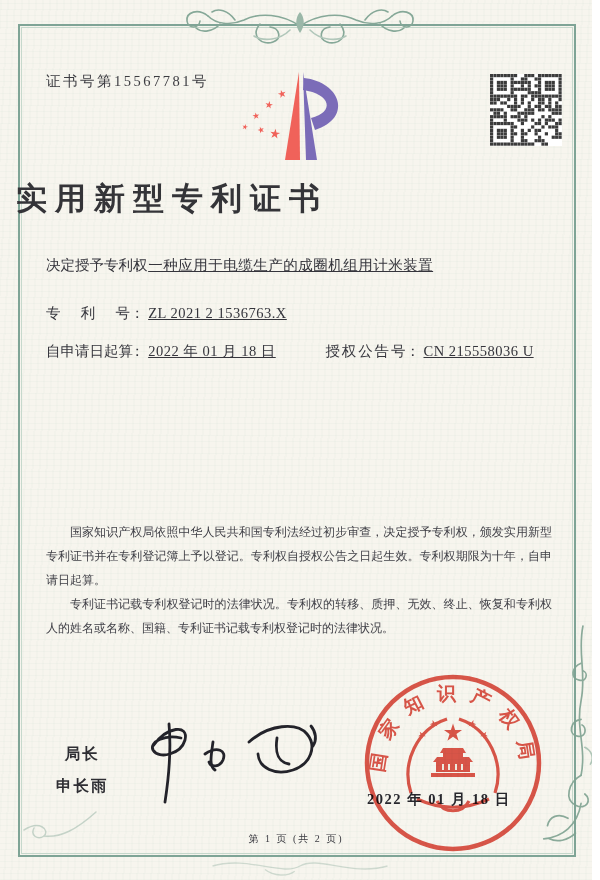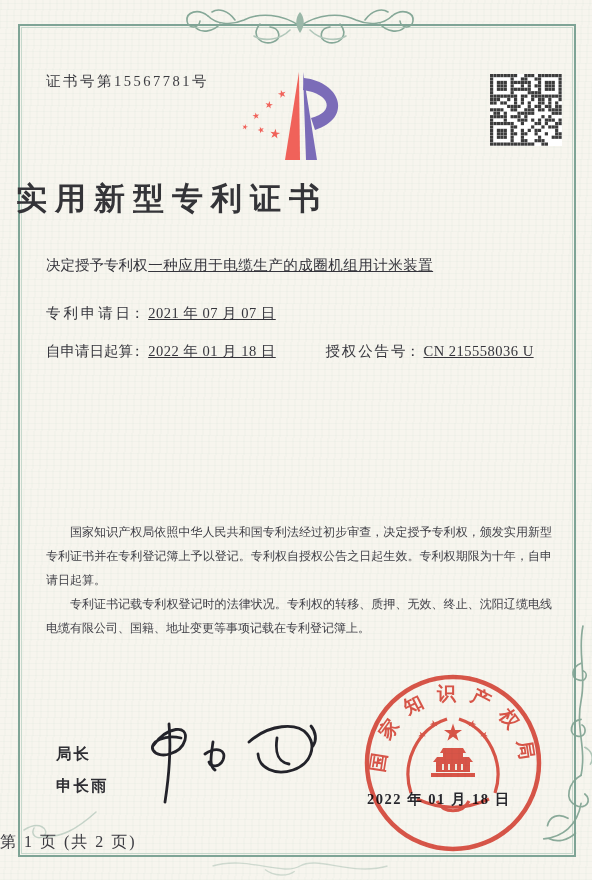--- a/index.html
+++ b/index.html
@@ -21,28 +21,28 @@
   .fields{left:46px;top:254px;right:36px;font-size:14.5px;color:#35353c;}
   .row{line-height:22px;margin-bottom:15.5px;white-space:nowrap;}
   .row.first{margin-bottom:26px;}
   .flabel{display:inline-block;width:84px;text-align:justify;text-align-last:justify;}
   .flabel2{display:inline-block;width:80px;text-align:justify;text-align-last:justify;margin-left:46px;}
   .fvalue{letter-spacing:.5px;text-decoration:underline;}
   .paras{left:46px;top:520px;right:40px;font-size:12px;line-height:2.0;
          color:#3f3f46;text-align:justify;}
   .paras p{margin:0;text-indent:2em;}
   .director{left:56px;top:744px;font-size:15.5px;color:#2e2e33;font-weight:600;}
-  .director div{margin-bottom:11px;letter-spacing:2px;}
+  .director div{margin-bottom:11px;letter-spacing:2px;text-align:center;}
   .sig{left:125px;top:712px;}
   .seal{left:358px;top:668px;mix-blend-mode:multiply;opacity:.92;}
   .seal-ring-text{font-size:19px;font-weight:700;letter-spacing:13px;
                   font-family:"Liberation Serif","DejaVu Serif",serif;}
   .seal-date{left:367px;top:790px;font-size:14.5px;font-weight:600;
              color:#27272d;letter-spacing:1.5px;}
-  .footer{left:0;right:0;top:832px;text-align:left;font-size:16px;
+  .footer{left:0;right:0;top:832px;text-align:center;font-size:10px;
           color:#3a3a40;letter-spacing:2px;}
   .orn{pointer-events:none;}
 </style>
 </head>
 <body>
 
 <div class="page">
 
   <div class="frame"></div>
 
@@ -356,34 +356,34 @@
   </svg>
 
   <div class="abs title">实用新型专利证书</div>
 
   <div class="abs fields">
     <div class="row first">
       <span class="flabel">决定授予专利权</span><span>：</span>
       <span class="fvalue">一种应用于电缆生产的成圈机组用计米装置</span>
     </div>
     <div class="row">
-      <span class="flabel">专利申请日</span><span>：</span>
-      <span class="fvalue">2021 年 07 月 07 日</span>
+      <span class="flabel">专利号</span><span>：</span>
+      <span class="fvalue">ZL 2021 2 1536763.X</span>
     </div>
     <div class="row">
       <span class="flabel">自申请日起算</span><span>：</span>
       <span class="fvalue">2022 年 01 月 18 日</span>
       <span class="flabel2">授权公告号</span><span>：</span>
       <span class="fvalue">CN 215558036 U</span>
     </div>
   </div>
 
   <div class="abs paras">
     <p>国家知识产权局依照中华人民共和国专利法经过初步审查，决定授予专利权，颁发实用新型专利证书并在专利登记簿上予以登记。专利权自授权公告之日起生效。专利权期限为十年，自申请日起算。</p>
-    <p>专利证书记载专利权登记时的法律状况。专利权的转移、质押、无效、终止、沈阳辽缆电线电缆有限公司、国籍、地址变更等事项记载在专利登记簿上。</p>
+    <p>专利证书记载专利权登记时的法律状况。专利权的转移、质押、无效、终止、恢复和专利权人的姓名或名称、国籍、专利证书记载专利权登记时的法律状况。</p>
   </div>
 
   <div class="abs director">
     <div>局长</div>
     <div>申长雨</div>
   </div>
 
   <svg class="abs sig" width="210" height="100" viewBox="0 0 210 100" fill="none" stroke="#23232a" stroke-width="2.8" stroke-linecap="round">
     <path d="M28 34 C42 14 64 12 60 28 C56 42 34 48 28 38 C24 30 40 22 56 26"></path>
     <path d="M44 12 C46 34 44 64 40 90"></path>

